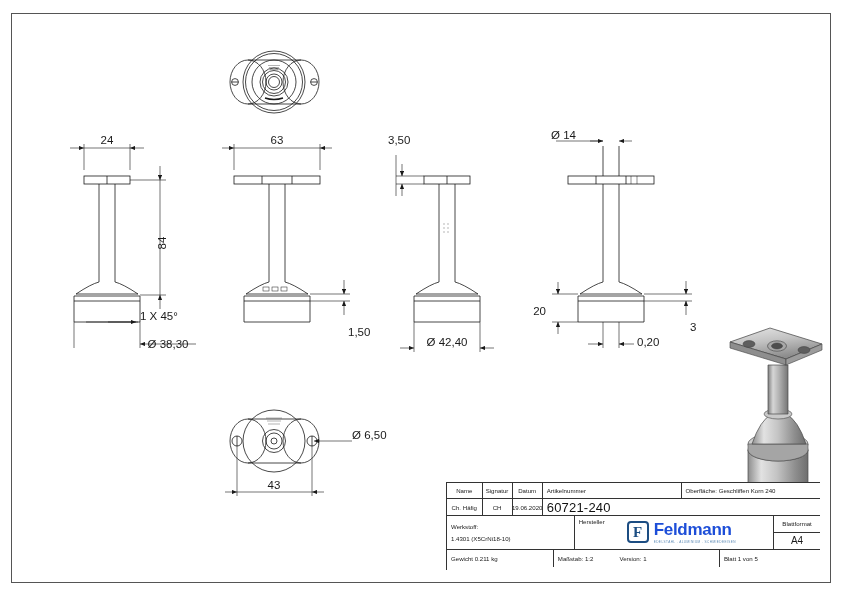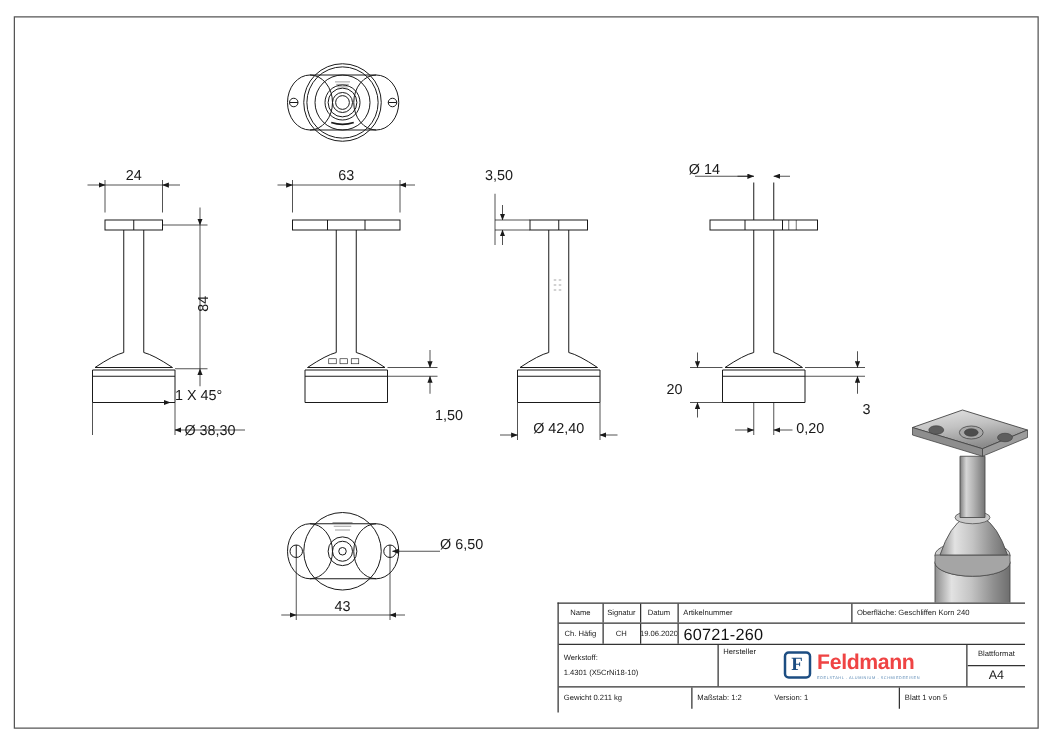--- a/index.html
+++ b/index.html
@@ -79,21 +79,21 @@
     border: 2.2px solid #1c4d82;
     border-radius: 4px;
     position: relative;
     display: flex; align-items: center; justify-content: center;
     color: #1c4d82;
     font-size: 15px;
     font-weight: bold;
     font-family: "Liberation Serif", serif;
   }
   .logo-text {
-    color: #ef4444;
+    color: #1d4ed8;
     font-size: 17px;
     font-weight: bold;
     letter-spacing: -0.3px;
     line-height: 1;
     font-family: "Liberation Sans", sans-serif;
   }
   .logo-sub {
     color: #5d8ab5;
     font-size: 3.1px;
     letter-spacing: .45px;
@@ -408,21 +408,21 @@
       <div class="tb-cell c-sig">Signatur</div>
       <div class="tb-cell c-date">Datum</div>
       <div class="tb-cell c-art">Artikelnummer</div>
       <div class="tb-cell c-surf">Oberfläche:  Geschliffen Korn 240</div>
     </div>
 
     <div class="tb-row r2">
       <div class="tb-cell c-name">Ch. Häfig</div>
       <div class="tb-cell c-sig">CH</div>
       <div class="tb-cell c-date">19.06.2020</div>
-      <div class="tb-cell c-art artnum" style="border-right:none;">60721-260</div>
+      <div class="tb-cell c-art artnum" style="border-right:none;">60721-240</div>
       <div class="tb-cell c-surf"></div>
     </div>
 
     <div class="tb-row r3">
       <div class="tb-cell c-werk">
         <span>Werkstoff:</span>
         <span>1.4301 (X5CrNi18-10)</span>
       </div>
       <div class="tb-cell c-hers">
         <span>Hersteller</span>

